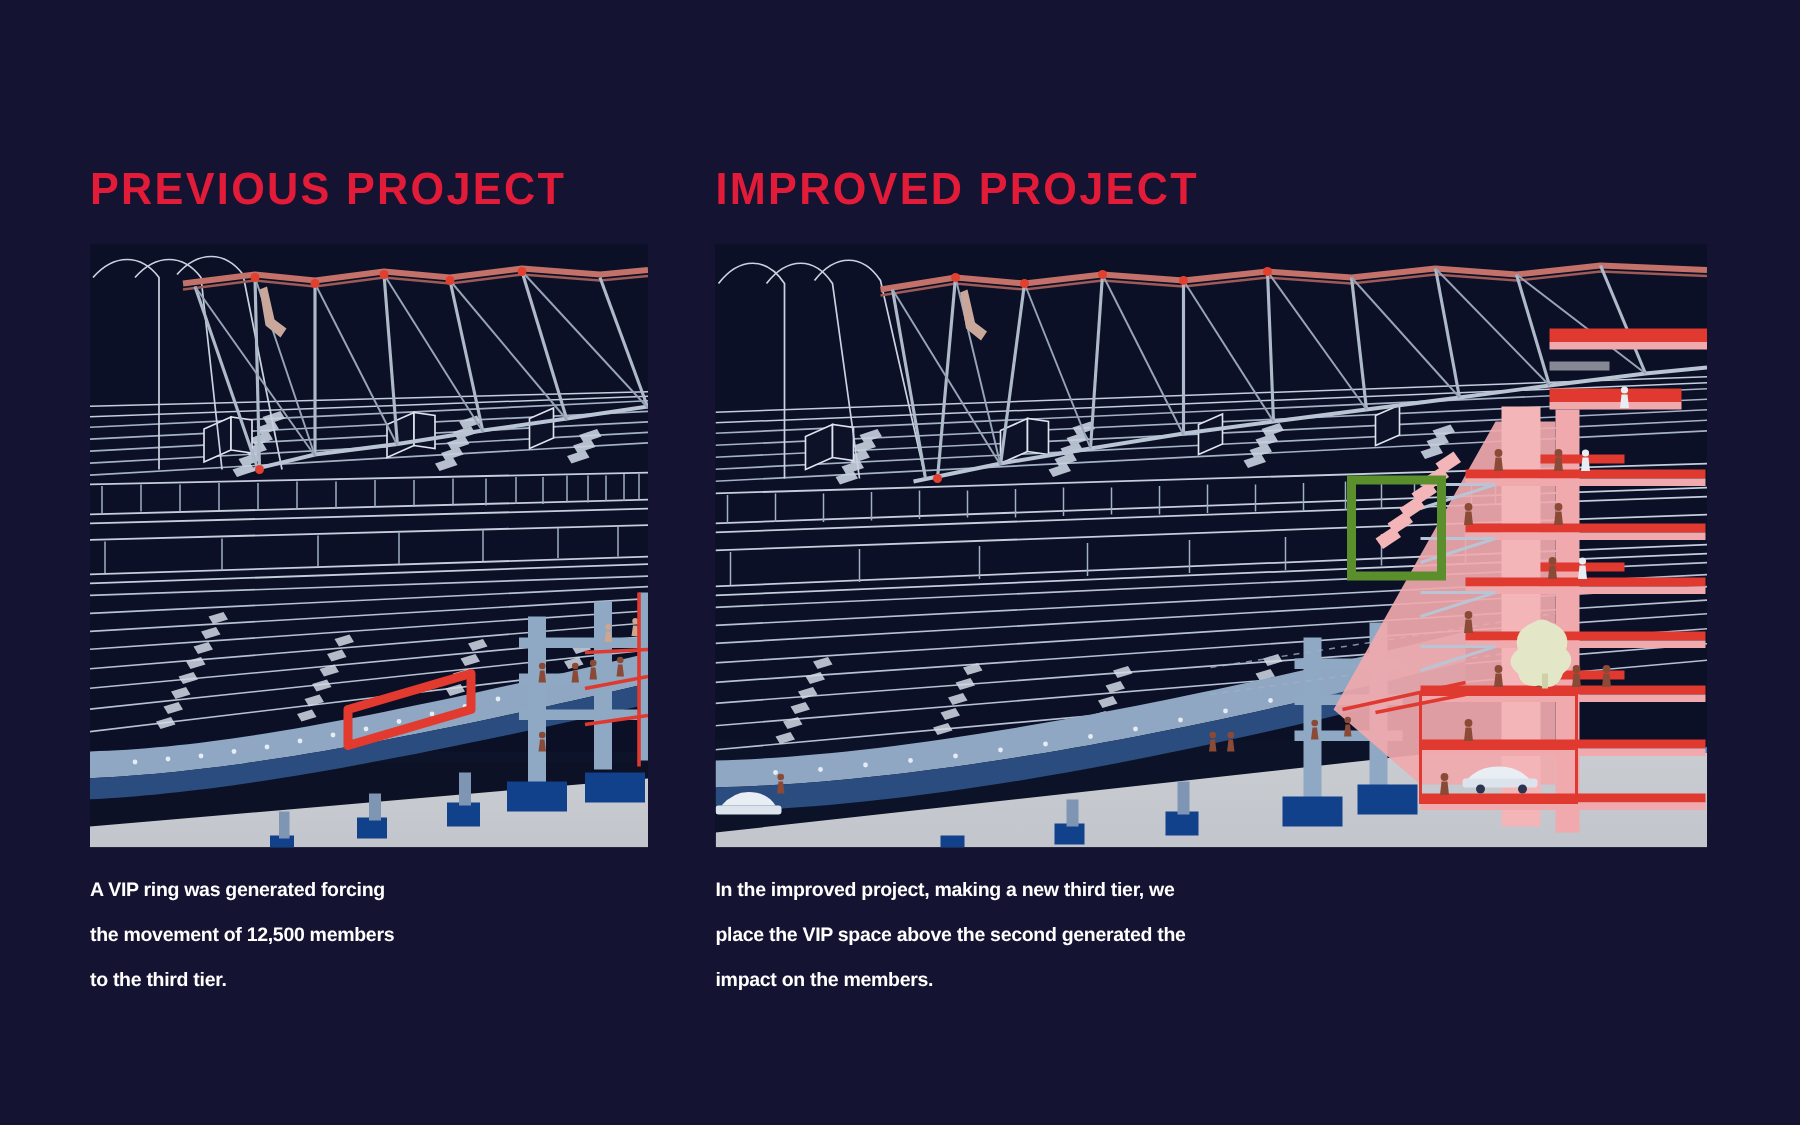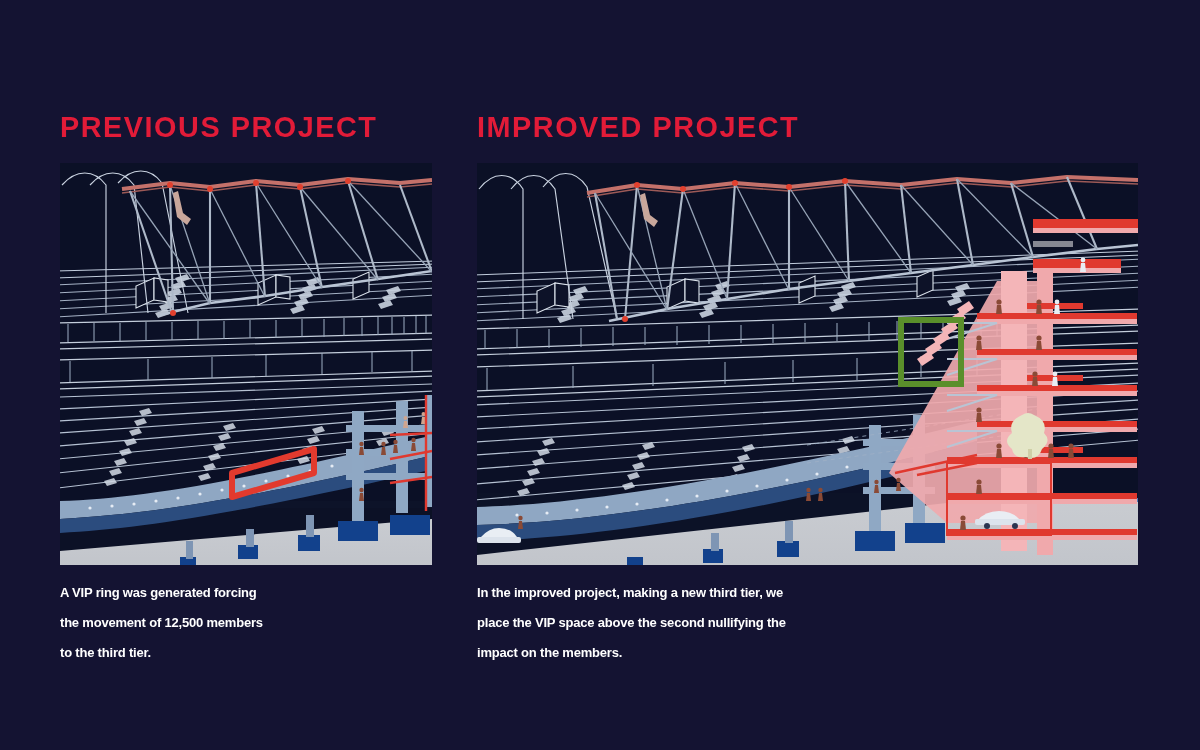--- a/index.html
+++ b/index.html
@@ -658,16 +658,16 @@
           <rect x="470" y="300" width="104" height="36"></rect>
           <rect x="470" y="336" width="104" height="36"></rect>
         </g>
 
         <rect x="424" y="157" width="60" height="64" fill="none" stroke="#5A8F2B" stroke-width="6"></rect>
       </g>
     </svg>
   </div>
 
   <div class="caption" id="caption-right">In the improved project, making a new third tier, we
-place the VIP space above the second nullifying the
+place the VIP space above the second generated the
 impact on the members.</div>
 
 </div>
 
 </body></html>

